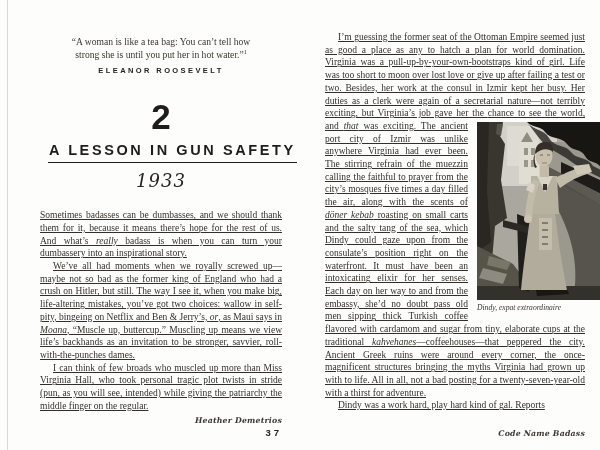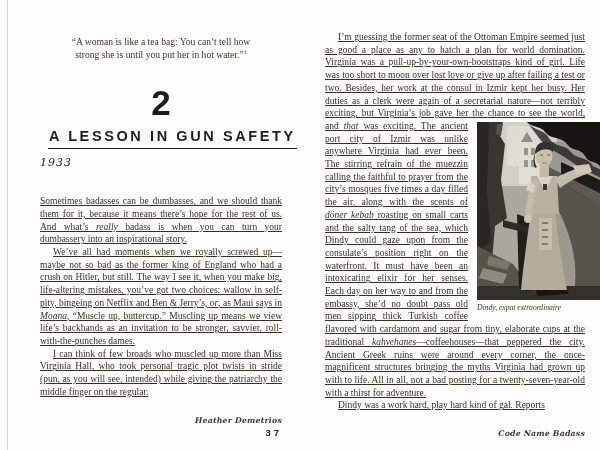--- a/index.html
+++ b/index.html
@@ -43,28 +43,28 @@
   }
   .chapter-title-wrap { text-align: center; margin-top: 6px; margin-left: 8px; }
   .chapter-title {
     display: inline-block; padding: 0 1px 4px 1px;
     border-bottom: 1.5px solid #1f1d1a;
     font-family: "Liberation Sans", sans-serif;
     font-weight: bold; font-size: 14.5px; letter-spacing: 2.6px;
     color: #1f1d1a; white-space: nowrap;
   }
   .chapter-year {
-    margin-top: 7px; 
+    margin-top: 7px; text-align: center;
     font-family: "DejaVu Serif", serif;
-    font-style: italic; font-size: 11px; letter-spacing: 1px;
+    font-style: italic; font-size: 18px; letter-spacing: 1px;
     color: #26231f;
   }
 
   
-  .body-text { margin-top: 26px; }
+  .body-text { margin-top: 18px; }
   .page.right .body-text { margin-top: 31px; }
   .para {
     margin: 0; font-size: 9.5px; line-height: 12.7px;
     text-align: justify; text-indent: 13px; color: #33302b; text-decoration: underline;
   }
   .para.no-indent { text-indent: 0; }
   .seg-i { font-style: italic; }
   .seg-sup { font-size: 6px; vertical-align: super; line-height: 0; }
 
   
@@ -96,20 +96,21 @@
 </style>
 </head>
 <body>
 
 <div class="spread">
   <div class="edge-line"></div>
 
   <section class="page left">
     <div class="epigraph">
       <p class="quote"><span>“A woman is like a tea bag: You can’t tell how strong she is until you put her in hot water.”</span><span class="seg-sup">1</span></p>
+      <p class="attribution">ELEANOR ROOSEVELT</p>
     </div>
 
     <div>
       <div class="chapter-number">2</div>
       <div class="chapter-title-wrap">
         <span class="chapter-title">A LESSON IN GUN SAFETY</span>
       </div>
       <div class="chapter-year">1933</div>
     </div>
 

